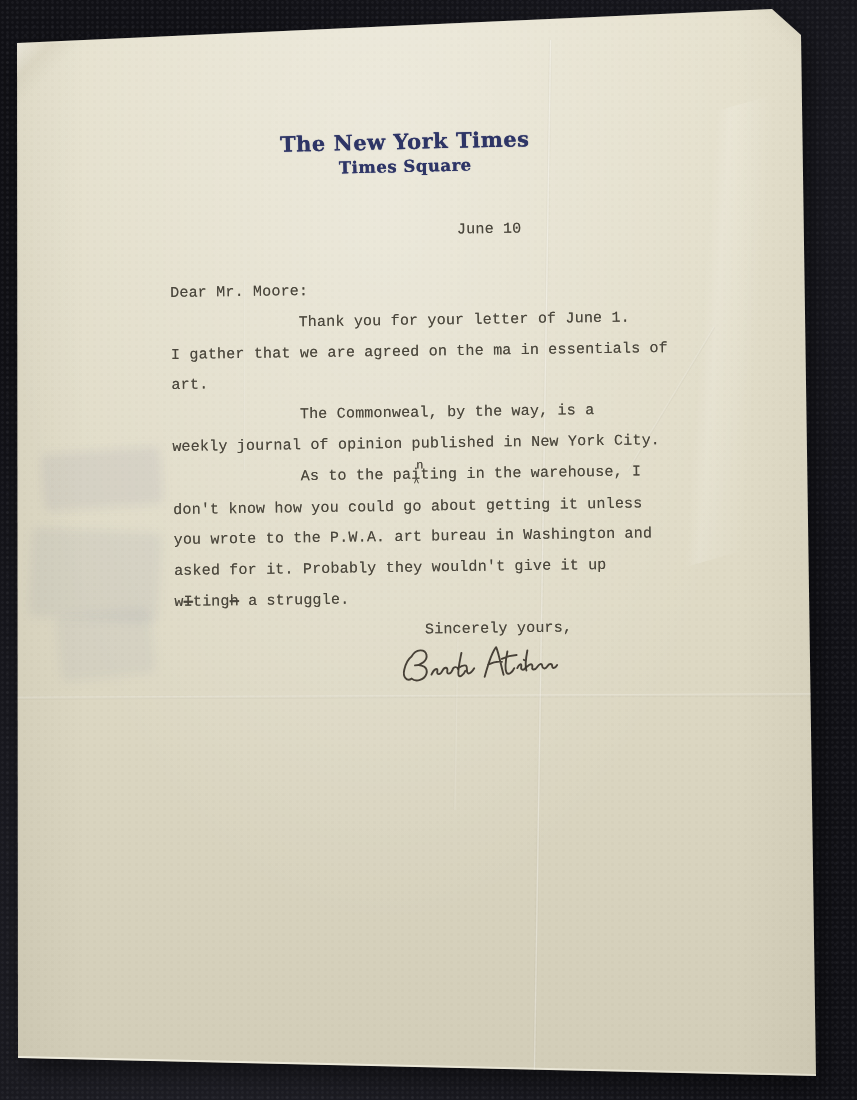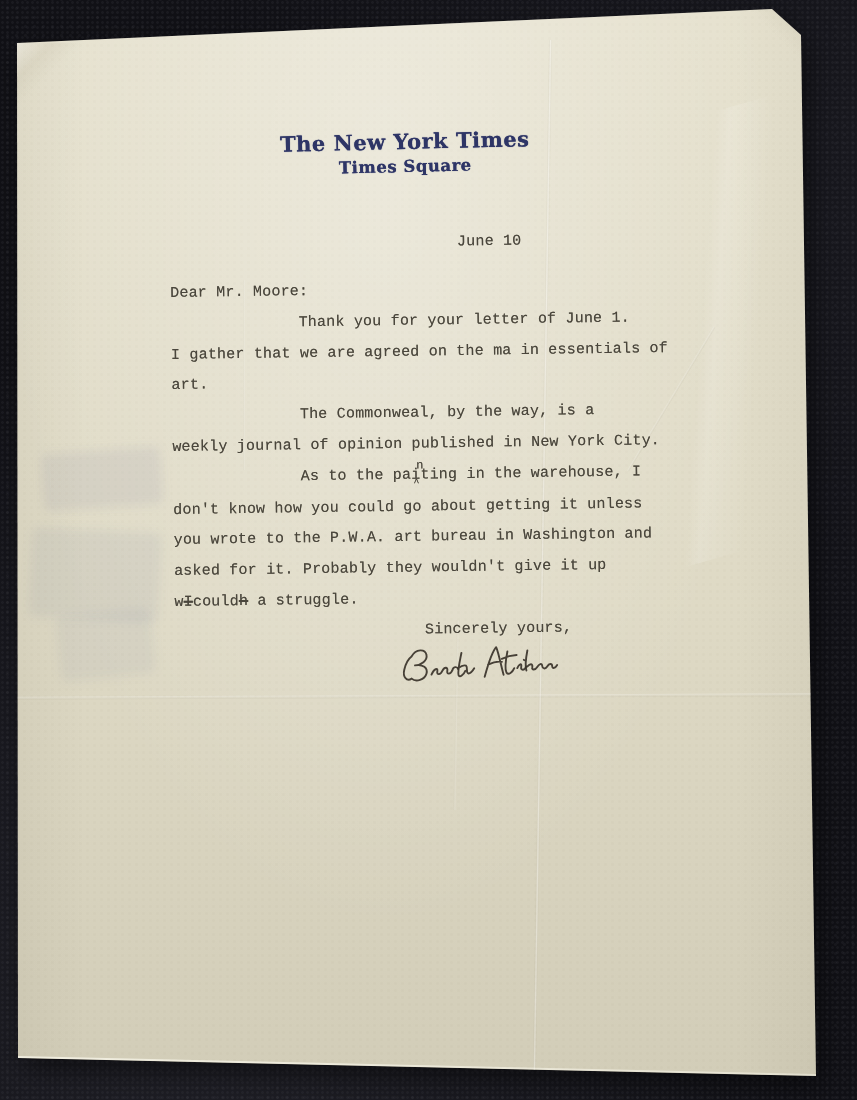--- a/index.html
+++ b/index.html
@@ -68,21 +68,21 @@
   .letterhead{position:absolute;left:150px;top:129px;width:510px;text-align:center;transform:rotate(-1.3deg);}
   .lh1{font-family:"DejaVu Serif",serif;font-weight:700;font-size:21px;letter-spacing:0.5px;
        color:#2e3566;text-shadow:0 0 0.8px #2e3566;}
   .lh2{font-family:"DejaVu Serif",serif;font-weight:700;font-size:16.5px;letter-spacing:0.5px;
        color:#2e3566;text-shadow:0 0 0.7px #2e3566;margin-top:3px;}
 
   
   .typed{font-family:"Liberation Mono","DejaVu Sans Mono",monospace;
          color:#4a463c;text-shadow:0 0 0.6px rgba(74,70,60,0.65);
          font-size:15px;letter-spacing:0.2px;}
-  .dateline{position:absolute;left:457px;top:233px;transform:rotate(-0.8deg);}
+  .dateline{position:absolute;left:457px;top:221px;transform:rotate(-0.8deg);}
   .letter-body{position:absolute;left:170px;top:279px;width:545px;line-height:30.8px;
                transform:rotate(-0.8deg);transform-origin:left top;}
   .tline{white-space:pre;}
   .tline.indent{padding-left:128px;}
   .closing-line{padding-left:250px;white-space:pre;}
 
   .insert-above{display:inline-block;width:0;overflow:visible;transform:translate(-4px,-10px);font-size:12px;}
   .caret-below{display:inline-block;width:0;overflow:visible;transform:translate(-7px,7px);font-size:10px;}
   .overstrike{text-decoration:line-through;text-decoration-thickness:1.5px;}
 
@@ -126,21 +126,21 @@
         <div>
             <div class="tline indent"><span>Thank you for your letter of June 1.</span></div>
             <div class="tline"><span>I gather that we are agreed on the ma in essentials of</span></div>
             <div class="tline"><span>art.</span></div>
             <div class="tline indent"><span>The Commonweal, by the way, is a</span></div>
             <div class="tline"><span>weekly journal of opinion published in New York City.</span></div>
             <div class="tline indent"><span>As to the pai</span><span class="insert-above">n</span><span class="caret-below">^</span><span>ting in the warehouse, I</span></div>
             <div class="tline"><span>don't know how you could go about getting it unless</span></div>
             <div class="tline"><span>you wrote to the P.W.A. art bureau in Washington and</span></div>
             <div class="tline"><span>asked for it. Probably they wouldn't give it up</span></div>
-            <div class="tline"><span>w</span><span class="overstrike">I</span><span>could</span><span class="overstrike">h</span><span> a struggle.</span></div>
+            <div class="tline"><span>w</span><span class="overstrike">I</span><span>ting</span><span class="overstrike">h</span><span> a struggle.</span></div>
           </div>
         <div class="closing-line">Sincerely yours,</div>
       </div>
 
       <div class="signature" role="img" aria-label="Brooks Atkinson">
         <svg width="160" height="48" viewBox="0 0 160 48">
 
           <path class="sig-stroke" d="M12,13 C17,5 26,6 27,12 C28,18 21,22 15,22 C23,21 28,25 26,31 C24,37 15,39 11,35 C6,38 2,33 4,26 C6,19 9,15 12,13"></path>
           <path class="sig-stroke" d="M31,32 C34,26 38,25 37,29 C36,33 40,33 42,29 C44,25 48,25 47,29 C46,33 50,33 52,29 C53,25 57,25 58,28"></path>
           <path class="sig-stroke" d="M62,12 C60,20 57,30 58,34 C59,37 63,34 65,30 M58,27 C61,25 64,24 66,25 C68,27 65,32 68,33 C70,33 72,31 74,28"></path>

